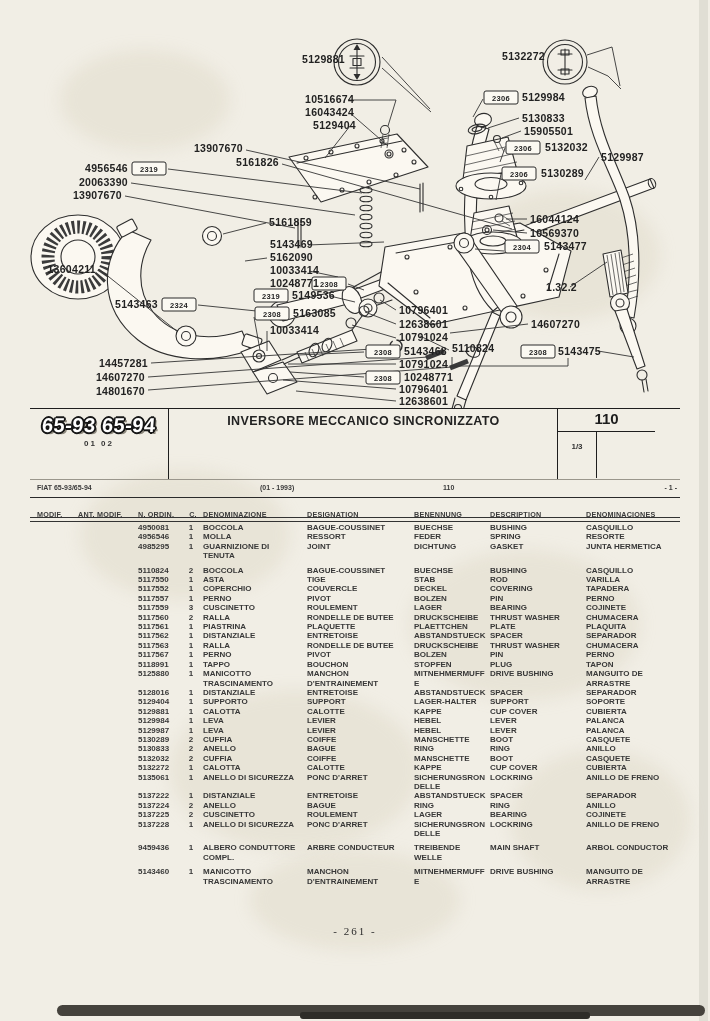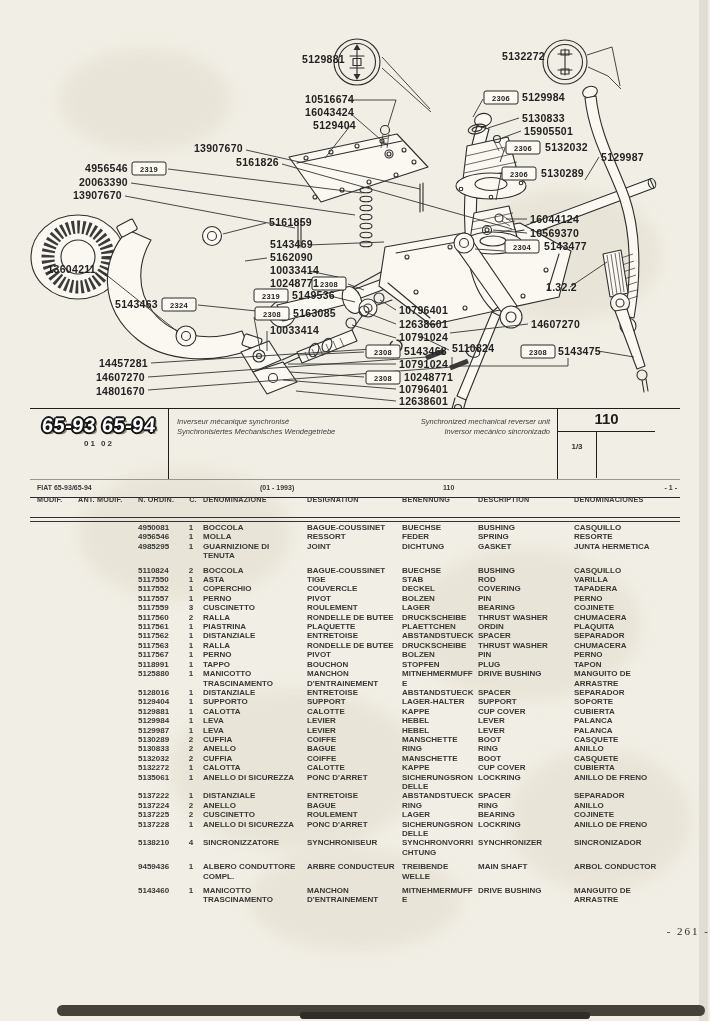--- a/index.html
+++ b/index.html
@@ -36,30 +36,30 @@
   .band-right-bottom{display:flex;height:46px}
   .sheet{width:39px;border-right:1.1px solid #1e1e1e;font-size:8px;font-weight:700;color:#333;text-align:center;padding-top:10px;box-sizing:border-box}
 
   
   .meta{position:absolute;top:484px;left:30px;width:650px;height:12px;font-size:7px;font-weight:700;color:#3b3b3b}
   .meta span{position:absolute;white-space:nowrap}
   .meta-model{left:7px}.meta-date{left:230px}.meta-section{left:413px}.meta-page{right:3px}
   .rule{position:absolute;left:30px;width:650px;border-top:1.4px solid #2a2a2a}
   .rule2{position:absolute;left:30px;top:517px;width:650px;height:2.6px;border-top:1.1px solid #333;border-bottom:1.1px solid #333}
 
-  .thead{position:absolute;left:37px;top:495px;width:642px;display:flex;font-size:7.2px;font-weight:700;color:#3b3b3b;letter-spacing:.2px}
+  .thead{position:absolute;left:37px;top:510px;width:642px;display:flex;font-size:7.2px;font-weight:700;color:#3b3b3b;letter-spacing:.2px}
   .table{position:absolute;left:37px;top:523px;width:642px;font-size:8px;font-weight:700;color:#383838}
   .trow{display:flex;line-height:9.4px;min-height:9.4px}
   .trow.gap{margin-top:5px}
   .tcell{padding-right:4px;box-sizing:border-box;overflow-wrap:anywhere}
   .col-modif{width:41px}.col-ant{width:60px}.col-nordin{width:45px}
   .col-c{width:20px;text-align:center}
-  .col-denom{width:104px}.col-design{width:95px}.col-benen{width:76px}.col-descr{width:96px}.col-denoms{width:88px}
-
-  .page-number{position:absolute;top:925px;left:0;width:710px;text-align:right;font-size:11px;font-weight:400;color:#2c2c2c;letter-spacing:2px;font-family:"Liberation Serif",serif}
+  .col-denom{width:104px}.col-design{width:107px}.col-benen{width:76px}.col-descr{width:96px}.col-denoms{width:88px}
+
+  .page-number{position:absolute;top:925px;left:0;width:710px;text-align:center;font-size:11px;font-weight:400;color:#2c2c2c;letter-spacing:2px;font-family:"Liberation Serif",serif}
   .scanbar{position:absolute;left:57px;top:1005px;width:648px;height:11px;background:#45423c;border-radius:6px}
   .scanbar-dark{position:absolute;left:300px;top:1012px;width:290px;height:7px;background:#2f2d28;border-radius:3px}
 </style>
 </head>
 <body>
 
 <div class="ghost" style="left:60px;top:50px;width:170px;height:100px"></div>
 <div class="ghost" style="left:470px;top:190px;width:190px;height:130px"></div>
 <div class="ghost" style="left:80px;top:470px;width:210px;height:130px"></div>
 <div class="ghost" style="left:410px;top:550px;width:230px;height:150px"></div>
@@ -362,30 +362,21 @@
     </g>
 </svg>
 
 <div class="band">
   <div class="band-badges">
     <span class="badge">65-93</span>
     <span class="badge">65-94</span>
     <div class="badge-sub">01 02</div>
   </div>
   <div class="band-title-cell">
-    <div class="band-subs">
-      <div class="subs-left">
-        <div>Inverseur mécanique synchronisé</div>
-        <div>Synchronisiertes Mechanisches Wendegetriebe</div>
-      </div>
-      <div class="subs-right">
-        <div>Synchronized mechanical reverser unit</div>
-        <div>Inversor mecánico sincronizado</div>
-      </div>
-    </div>
+    <div class="band-title">INVERSORE MECCANICO SINCRONIZZATO</div>
   </div>
   <div class="band-right">
     <div class="code">110</div>
     <div class="band-right-bottom">
       <div class="sheet">1/3</div>
       <div class="sheet-empty"></div>
     </div>
   </div>
 </div>
 
@@ -511,21 +502,21 @@
       <div class="tcell col-denoms">CHUMACERA</div>
     </div>
     <div class="trow">
       <div class="tcell col-modif"></div>
       <div class="tcell col-ant"></div>
       <div class="tcell col-nordin">5117561</div>
       <div class="tcell col-c">1</div>
       <div class="tcell col-denom">PIASTRINA</div>
       <div class="tcell col-design">PLAQUETTE</div>
       <div class="tcell col-benen">PLAETTCHEN</div>
-      <div class="tcell col-descr">ORDIN</div>
+      <div class="tcell col-descr">PLATE</div>
       <div class="tcell col-denoms">PLAQUITA</div>
     </div>
     <div class="trow">
       <div class="tcell col-modif"></div>
       <div class="tcell col-ant"></div>
       <div class="tcell col-nordin">5117562</div>
       <div class="tcell col-c">1</div>
       <div class="tcell col-denom">DISTANZIALE</div>
       <div class="tcell col-design">ENTRETOISE</div>
       <div class="tcell col-benen">ABSTANDSTUECK</div>
@@ -723,31 +714,20 @@
       <div class="tcell col-modif"></div>
       <div class="tcell col-ant"></div>
       <div class="tcell col-nordin">5137228</div>
       <div class="tcell col-c">1</div>
       <div class="tcell col-denom">ANELLO DI SICUREZZA</div>
       <div class="tcell col-design">PONC D'ARRET</div>
       <div class="tcell col-benen">SICHERUNGSRONDELLE</div>
       <div class="tcell col-descr">LOCKRING</div>
       <div class="tcell col-denoms">ANILLO DE FRENO</div>
     </div>
-    <div class="trow">
-      <div class="tcell col-modif"></div>
-      <div class="tcell col-ant"></div>
-      <div class="tcell col-nordin">5138210</div>
-      <div class="tcell col-c">4</div>
-      <div class="tcell col-denom">SINCRONIZZATORE</div>
-      <div class="tcell col-design">SYNCHRONISEUR</div>
-      <div class="tcell col-benen">SYNCHRONVORRICHTUNG</div>
-      <div class="tcell col-descr">SYNCHRONIZER</div>
-      <div class="tcell col-denoms">SINCRONIZADOR</div>
-    </div>
     <div class="trow gap">
       <div class="tcell col-modif"></div>
       <div class="tcell col-ant"></div>
       <div class="tcell col-nordin">9459436</div>
       <div class="tcell col-c">1</div>
       <div class="tcell col-denom">ALBERO CONDUTTORE COMPL.</div>
       <div class="tcell col-design">ARBRE CONDUCTEUR</div>
       <div class="tcell col-benen">TREIBENDE WELLE</div>
       <div class="tcell col-descr">MAIN SHAFT</div>
       <div class="tcell col-denoms">ARBOL CONDUCTOR</div>

